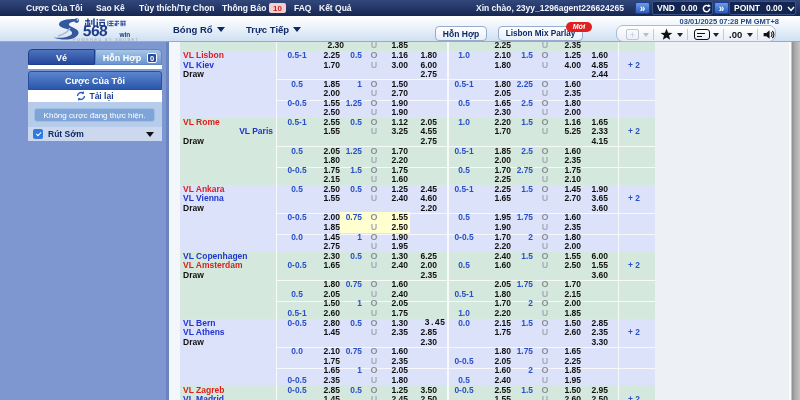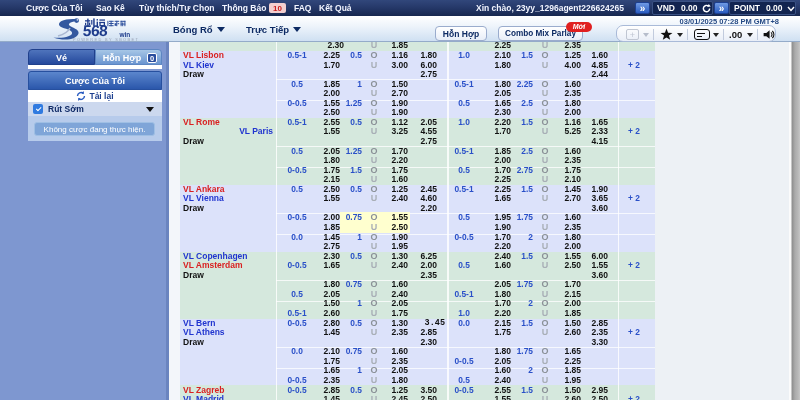--- a/index.html
+++ b/index.html
@@ -125,21 +125,21 @@
           <rect x="72.6" y="7.6" width="4.8" height="0.9"></rect>
  </g>
  <text x="36" y="20.5" font-family="Liberation Sans" font-weight="bold" font-size="15.5" fill="#1e3c8c" transform="skewX(-4)" letter-spacing="-0.5">568</text>
  <text x="71.5" y="20.5" font-family="Liberation Sans" font-weight="bold" font-size="6.5" fill="#1e3c8c">win</text>
  <text x="25" y="24.6" font-family="Liberation Sans" font-size="3.9" letter-spacing="1.35" fill="#9aa3b5">POWERED BY SBOBET</text>
 </svg>
   <span class="menu" style="left:173px;">Bóng Rổ<i class="car"></i></span>
   <span class="menu" style="left:246px;">Trực Tiếp<i class="car"></i></span>
   <span id="date">03/01/2025 07:28 PM GMT+8</span>
   <span class="wbtn" style="left:435px;width:52px;line-height:14px;">Hỗn Hợp</span>
-  <span class="wbtn" style="left:498px;width:85px;line-height:14px;font-size:8.2px;">Combo Mix Parlay</span>
+  <span class="wbtn" style="left:498px;width:85px;line-height:14px;font-size:8.2px;">Lisbon Mix Parlay</span>
   <span id="moi">Mới</span>
   <div id="tools">
    <span style="position:absolute;left:9px;top:3px;width:13px;height:11px;border:1px solid #c0c6d2;border-radius:2px;color:#c0c6d2;font-size:9px;line-height:10px;text-align:center;">+</span>
    <i class="tcar" style="left:26px;border-top-color:#b6bdcb;"></i>
    <div class="dv" style="left:36px;"></div>
    <svg width="13" height="13" style="position:absolute;left:43px;top:2px;" viewBox="0 0 24 24">
           <path d="M12 1 L14.9 8.6 L23 9 L16.6 14 L18.8 21.9 L12 17.4 L5.2 21.9 L7.4 14 L1 9 L9.1 8.6 Z" fill="#111"></path>
         </svg>
    <i class="tcar" style="left:60px;"></i>
    <div class="dv" style="left:70px;"></div>
@@ -164,28 +164,28 @@
   <span class="tab" style="left:95px;width:67px;background:linear-gradient(#a6c6e6,#6b95d0);border:1px solid #5d86c2;border-radius:0 4px 0 0;padding-right:13px;">Hỗn Hợp<i style="position:absolute;right:4px;top:3px;width:10px;height:10px;background:#2a4e9e;border:1px solid #fff;border-radius:2px;color:#fff;font-style:normal;font-size:7.5px;line-height:9px;text-align:center;">0</i></span>
   <i class="abs" style="left:28px;top:23px;width:134px;height:4px;background:#fff;"></i>
   <div id="pnl">
    <div id="ph">Cược Của Tôi</div>
    <div id="prl"><svg width="10" height="10" viewBox="0 0 12 12" style="vertical-align:-1.5px;margin-right:3px;">
             <path d="M10.2 6 A 4.2 4.2 0 0 1 3.2 9.1" fill="none" stroke="#2a5cc0" stroke-width="1.7"></path>
             <path d="M1.8 6 A 4.2 4.2 0 0 1 8.8 2.9" fill="none" stroke="#2a5cc0" stroke-width="1.7"></path>
             <path d="M9.6 0.4 L9.2 4 L5.8 2.2 Z" fill="#2a5cc0"></path>
             <path d="M2.4 11.6 L2.8 8 L6.2 9.8 Z" fill="#2a5cc0"></path>
           </svg>Tải lại</div>
+   <div id="pinfo">
+          <div id="pbtn">Không cược đang thực hiện.</div>
+        </div>
    <div id="prs">
           <i style="position:absolute;left:5px;top:2px;width:10px;height:10px;background:#2f7ae0;border-radius:2px;"></i>
           <i style="position:absolute;left:7.5px;top:4.5px;width:5px;height:2.5px;border-left:1.6px solid #fff;border-bottom:1.6px solid #fff;transform:rotate(-45deg);"></i>
           <span style="position:absolute;left:20px;">Rút Sớm</span>
           <i style="position:absolute;right:8px;top:5px;width:0;height:0;border-left:4px solid transparent;border-right:4px solid transparent;border-top:5px solid #111;"></i>
-        </div>
-   <div id="pinfo">
-          <div id="pbtn">Không cược đang thực hiện.</div>
         </div>
   </div>
  </div>
  <div id="gut"></div>
  <div id="tbl">
   <div class="blk" style="top:0px;height:9px;background:#d5e8dd;">
         <span class="od" style="left:138px;width:26px;top:-1.2px;text-align:right;">2.30</span>
         <span class="uu" style="left:188px;width:12px;top:-1.2px;text-align:center;">U</span>
         <span class="od" style="left:202px;width:26px;top:-1.2px;text-align:right;">1.85</span>
         <span class="od" style="left:305px;width:26px;top:-1.2px;text-align:right;">2.25</span>

